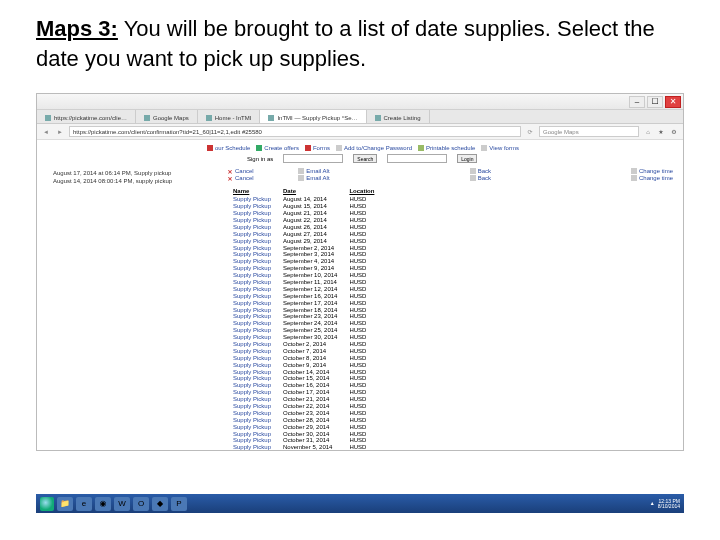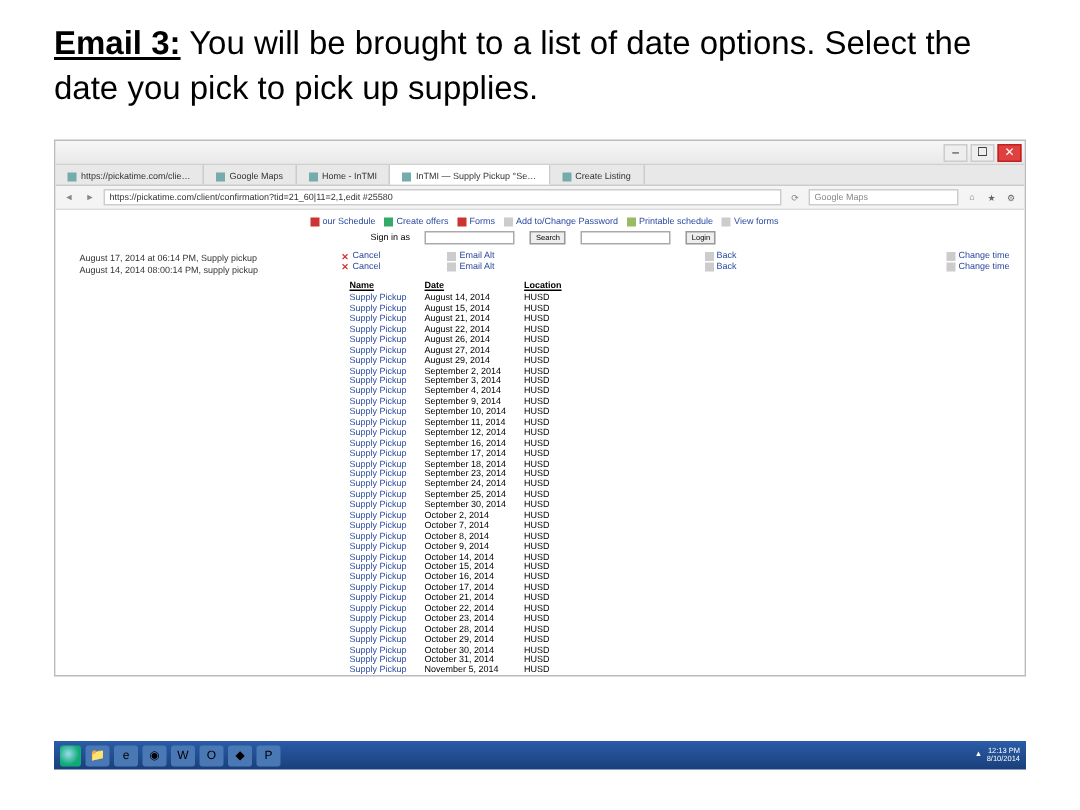--- a/index.html
+++ b/index.html
@@ -48,21 +48,21 @@
   .start-orb { width:14px; height:14px; background: radial-gradient(circle at 40% 40%, #9de 0%, #1a7 60%); border-radius:2px;}
   .tb-ico { width:16px; height:14px; border-radius:2px; background:#4a78b5; display:flex; align-items:center;justify-content:center; font-size:8px;}
   .tb-spacer { flex:1; }
   .tb-tray { display:flex; gap:3px; align-items:center; color:#fff; font-size:5px; line-height:1;}
   .tb-clock { display:flex; flex-direction:column; align-items:flex-end;}
 </style>
 </head>
 <body>
 
 <div class="instruction">
-  <span class="step-label">Email 3:</span><span> You will be brought to a list of date options.  Select the date you pick to pick up supplies.</span>
+  <span class="step-label">Maps 3:</span><span> You will be brought to a list of date supplies.  Select the date you want to pick up supplies.</span>
 </div>
 
 <div class="browser">
   <div class="browser-titlebar">
     <div class="win-btn">–</div>
     <div class="win-btn">☐</div>
     <div class="win-btn win-close">✕</div>
   </div>
   <div class="tabs-row" id="tabs-row">
       <div class="tab">

